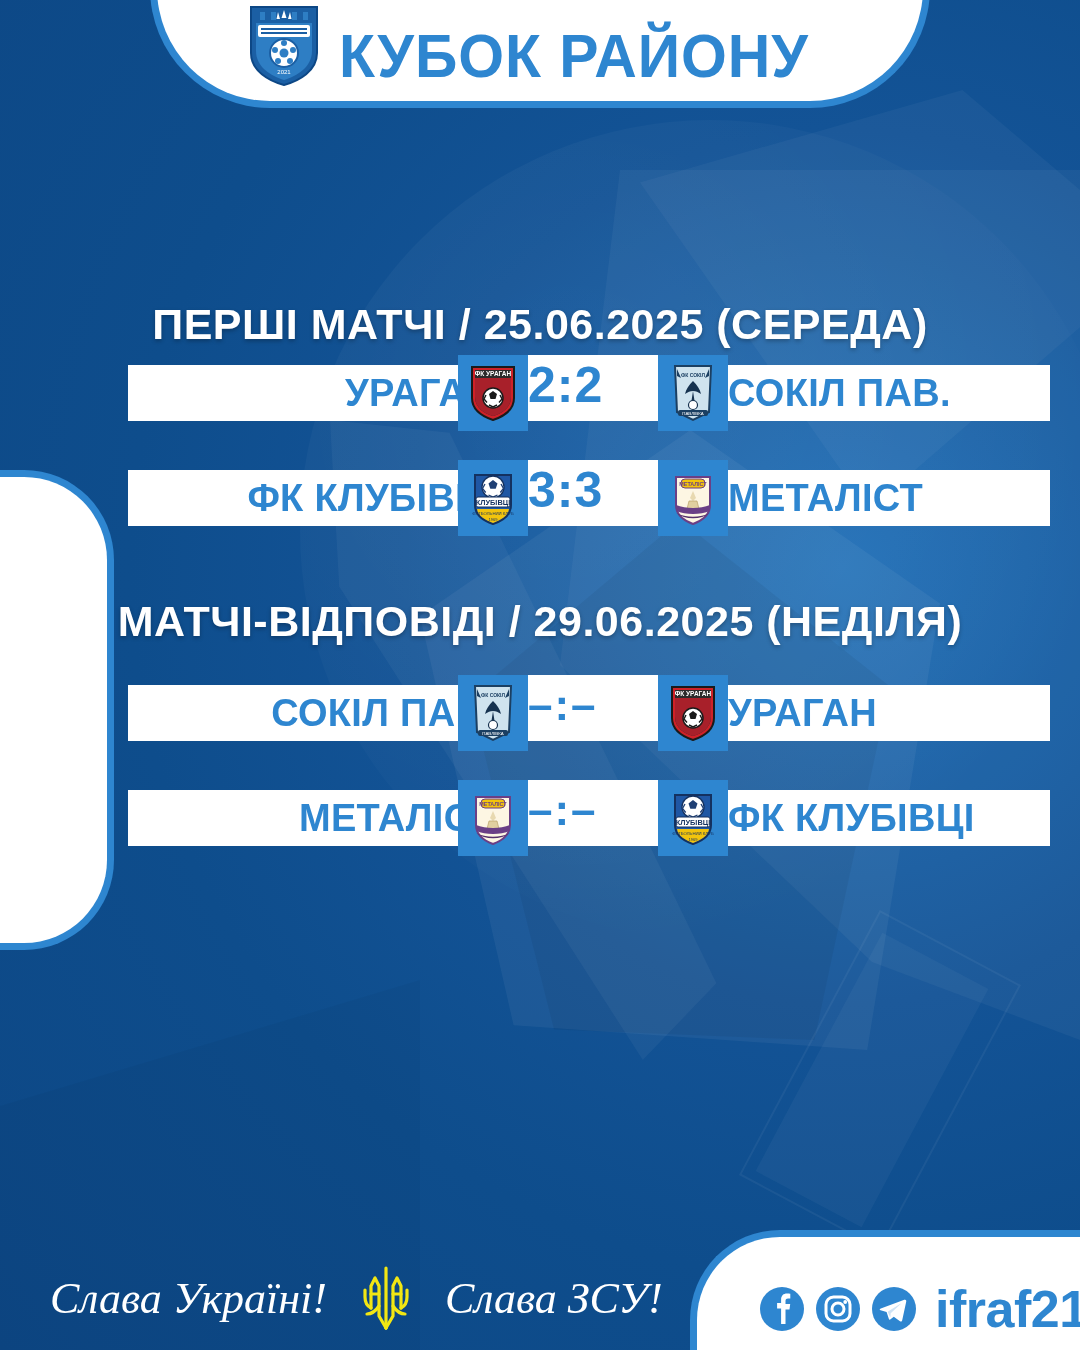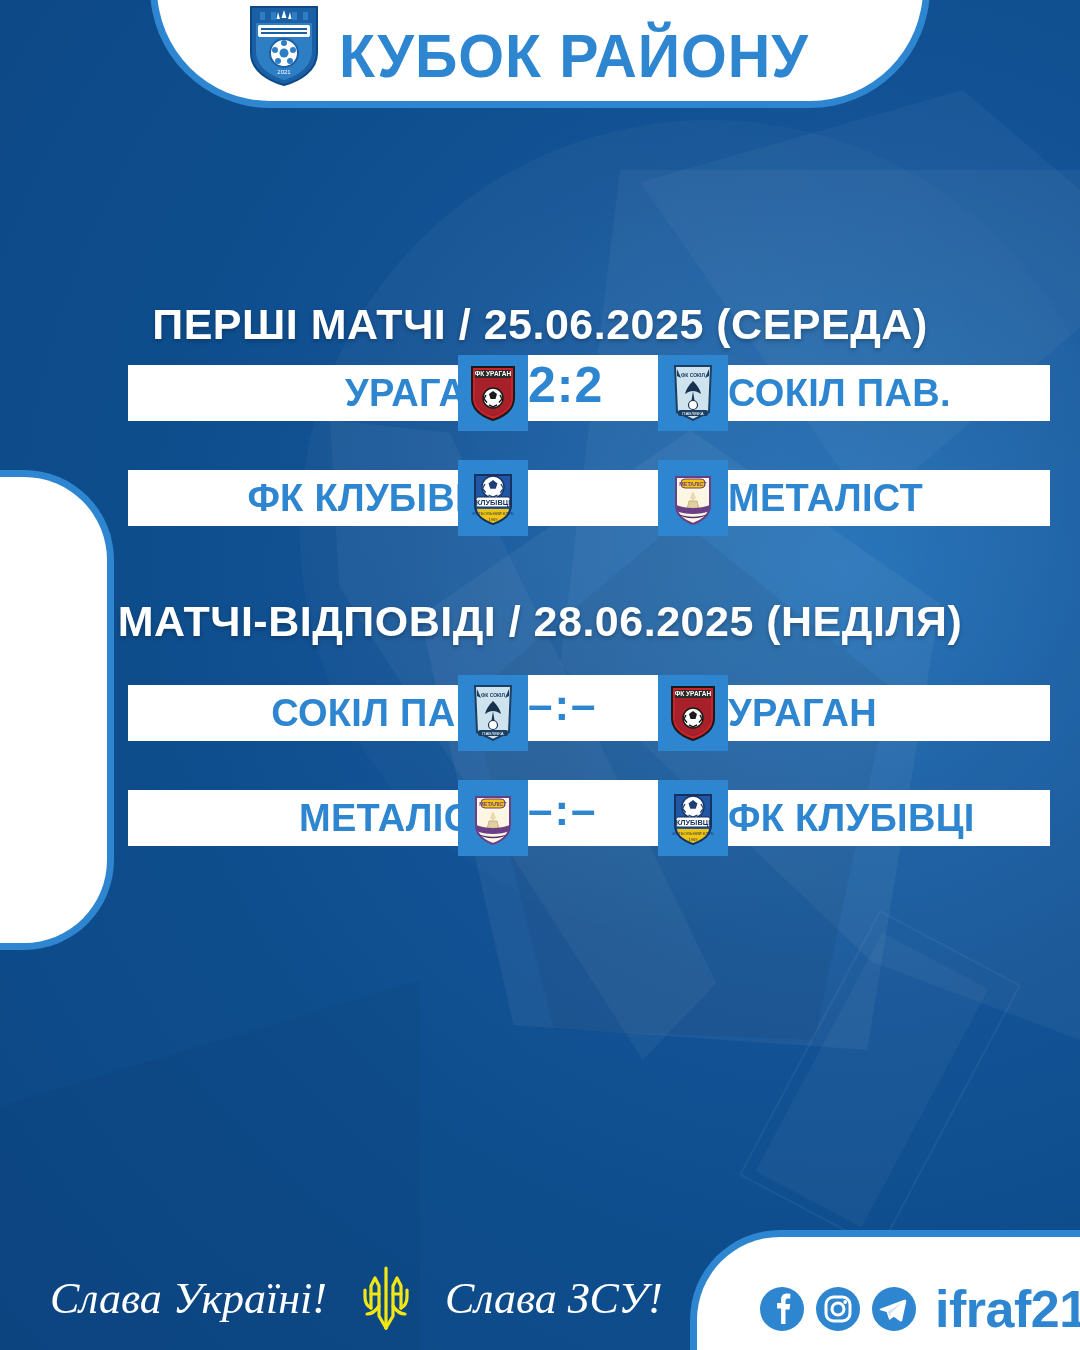--- a/index.html
+++ b/index.html
@@ -236,35 +236,38 @@
         <circle cx="24" cy="18" r="11" fill="#ffffff" stroke="#14315f" stroke-width="1.3"></circle>
         <path d="M24 11 l4.5 3.4 -1.8 5.4h-5.4L19.5 14.4 Z" fill="#1f3f74"></path>
         <path d="M16 15 l-2.5 4.5 3.2 4M32 15 l2.5 4.5 -3.2 4M19.5 26 l4.5 2.2 4.5-2.2" stroke="#1f3f74" stroke-width="1.3" fill="none"></path>
         <rect x="7" y="28" width="34" height="10" rx="2" fill="#ffffff" stroke="#14315f" stroke-width="1"></rect>
         <text x="24" y="36" font-size="7.4" fill="#14315f" text-anchor="middle" font-weight="bold" font-family="Liberation Sans, sans-serif">КЛУБІВЦІ</text>
         <path d="M8 40 H40 C39 47 32 51 24 54 C16 51 9 47 8 40 Z" fill="#f2c40d"></path>
         <text x="24" y="46" font-size="4.3" fill="#14315f" text-anchor="middle" font-family="Liberation Sans, sans-serif">ФУТБОЛЬНИЙ КЛУБ</text>
         <text x="24" y="52" font-size="4" fill="#14315f" text-anchor="middle" font-family="Liberation Sans, sans-serif">1969</text>
       </svg>
     </div>
+    <div class="scoreCell">
+      <span class="scoreText">3:3</span>
+    </div>
     <div class="logoCell logoAway">
       <svg width="46" height="58" viewBox="0 0 46 58">
         <path d="M6 8 H40 V36 C40 47 31 52 23 55 C15 52 6 47 6 36 Z" fill="#fdf6e3" stroke="#6a3f86" stroke-width="2"></path>
         <rect x="11" y="10" width="24" height="9" rx="4" fill="#f2c40d" stroke="#6a3f86" stroke-width="1"></rect>
         <text x="23" y="17" font-size="5.4" fill="#6a3f86" text-anchor="middle" font-weight="bold" font-family="Liberation Sans, sans-serif">МЕТАЛІСТ</text>
         <path d="M23 22 l3 7 -3 3 -3-3 Z" fill="#e8d9b0"></path>
         <path d="M19 32 h8 l2 8 h-12 Z" fill="#e0cfa0" stroke="#b9a169" stroke-width=".7"></path>
         <path d="M6 42 C16 46 30 46 40 42 L40 36 C30 40 16 40 6 36 Z" fill="#6a3f86"></path>
         <path d="M6 44 C16 49 30 49 40 44 C31 51 15 51 6 44 Z" fill="#55306b"></path>
       </svg>
     </div>
     <div class="teamName teamAway">МЕТАЛІСТ</div>
   </div>
 
-  <div class="sectionTitle" id="title2">МАТЧІ-ВІДПОВІДІ / 28.06.2025 (НЕДІЛЯ)</div>
+  <div class="sectionTitle" id="title2">МАТЧІ-ВІДПОВІДІ / 29.06.2025 (НЕДІЛЯ)</div>
 
   <div class="matchRow" id="row3">
     <div class="bar"></div>
     <div class="teamName teamHome">СОКІЛ ПАВ.</div>
     <div class="logoCell logoHome">
       <svg width="44" height="58" viewBox="0 0 44 58">
         <path d="M4 2 H40 L38 48 L22 56 L6 48 Z" fill="#cfe3ee" stroke="#1b3f62" stroke-width="2"></path>
         <path d="M6 5 L10 14 L6 12 Z M38 5 L34 14 L38 12 Z" fill="#1b3f62"></path>
         <text x="22" y="13" font-size="5" fill="#1b3f62" text-anchor="middle" font-weight="bold" font-family="Liberation Sans, sans-serif">ФК СОКІЛ</text>
         <path d="M22 17 C18 21 15 25 14 30 C17 28 19 27 22 27 C25 27 27 28 30 30 C29 25 26 21 22 17 Z" fill="#16324f"></path>

